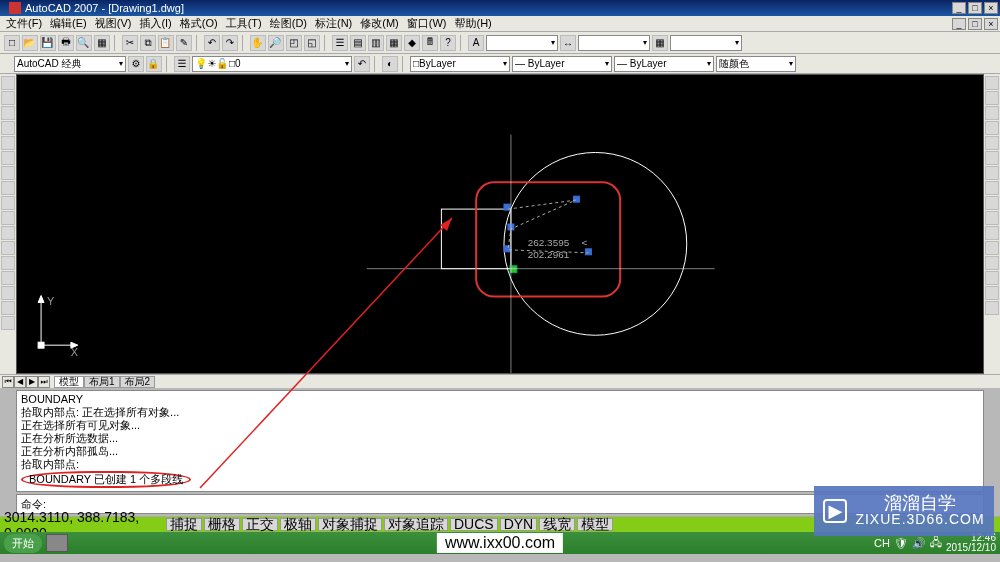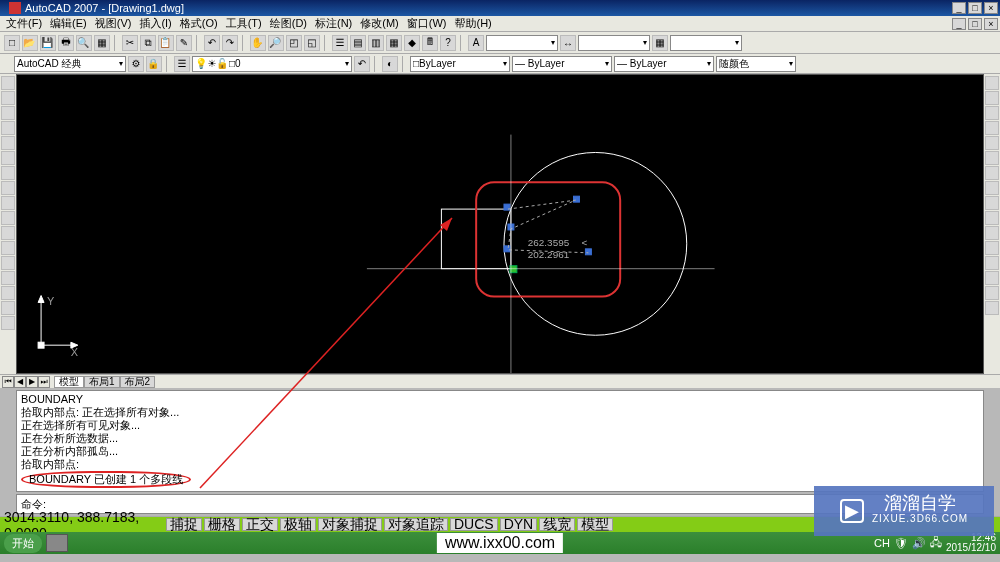--- a/index.html
+++ b/index.html
@@ -37,21 +37,21 @@
 .status-bar .toggle { border: 1px solid #999; padding: 0 3px; height: 13px; line-height: 11px; background: #d8d8d8; }
 .taskbar { height: 22px; background: linear-gradient(#3c8f3c, #2b7f2b); display: flex; align-items: center; font-size: 11px; color: #fff; padding: 0 4px; gap: 4px; position: relative; }
 .taskbar .start { background: #4a9f4a; padding: 2px 8px; border-radius: 9px; }
 .taskbar .app-btn { width: 22px; height: 18px; background: #888; border: 1px solid #555; }
 .taskbar .url-bar { position: absolute; left: 50%; transform: translateX(-50%); background: #fff; color: #000; padding: 1px 8px; font-size: 16px; }
 .taskbar .tray { position: absolute; right: 4px; display: flex; align-items: center; gap: 4px; justify-content: center; }
 .taskbar .tray .clock { font-size: 10px; line-height: 10px; text-align: right; }
 .watermark { position: absolute; right: 6px; bottom: 26px; width: 180px; height: 50px; background: rgba(86,117,191,0.92); color: #fff; display: flex; align-items: center; justify-content: center; gap: 8px; font-size: 18px; }
 .watermark .play { width: 24px; height: 24px; border: 2px solid #fff; border-radius: 4px; display: flex; align-items: center; justify-content: center; }
 .watermark .txt { text-align: center; line-height: 16px; }
-.watermark .sub { font-size: 10px; letter-spacing: 1px; }
+.watermark .sub { font-size: 14px; letter-spacing: 1px; }
 .arrow-annot { position: absolute; pointer-events: none; }
 </style>
 </head>
 <body>
 
 <div class="title-bar">
   <div class="icon"></div>
   <span>AutoCAD 2007</span>
   <span>&nbsp;-&nbsp;</span>
   <span>[Drawing1.dwg]</span>

